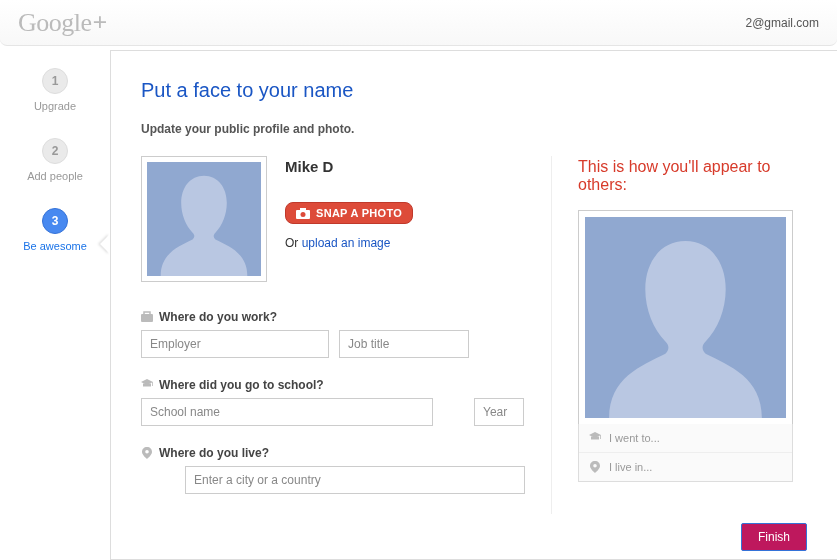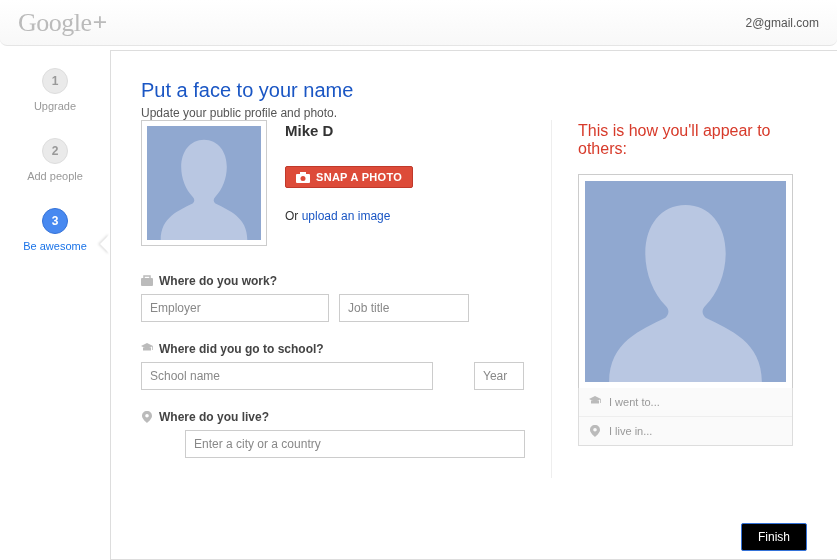--- a/index.html
+++ b/index.html
@@ -95,25 +95,27 @@
     border: 1px solid #ddd;
     border-right: none;
     margin-top: 4px;
     padding: 28px 30px 20px 30px;
     position: relative;
   }
   h1.title {
     font-size: 20px;
     color: #1a56c4;
     font-weight: normal;
-    margin-bottom: 4px;
+    margin-bottom: 20px;
   }
   .subtitle {
     font-size: 12px;
     color: #555;
+    margin-bottom: 20px;
+    font-weight: bold;
   }
   .columns {
     display: flex;
     gap: 26px;
   }
   .left-col {
     flex: 1.05;
     border-right: 1px solid #eee;
     padding-right: 26px;
   }
@@ -154,23 +156,23 @@
     display: inline-flex;
     align-items: center;
     gap: 6px;
     background: #dd4b39;
     color: #fff;
     border: 1px solid #c0392b;
     padding: 4px 10px;
     font-size: 11px;
     font-weight: bold;
     letter-spacing: 0.3px;
-    border-radius: 2px;
+    border-radius: 8px;
     cursor: pointer;
-    margin-bottom: 21px;
+    margin-bottom: 12px;
   }
   .snap-btn .cam {
     width: 14px;
     height: 11px;
   }
   .or-line { font-size: 12px; color: #333; }
   .or-line a { color: #1a56c4; text-decoration: none; cursor: pointer; }
   .field-group { margin-bottom: 20px; }
   .field-label {
     font-size: 12px;
@@ -215,21 +217,21 @@
     gap: 8px;
     padding: 8px 10px;
     font-size: 11px;
     color: #999;
   }
   .preview-item + .preview-item { border-top: 1px solid #eee; }
   .finish-btn {
     position: absolute;
     right: 30px;
     bottom: 8px;
-    background: #000000;
+    background: #be185d;
     color: #fff;
     border: 1px solid #3472d8;
     padding: 6px 16px;
     font-size: 12px;
     border-radius: 2px;
     cursor: pointer;
   }
 </style>
 </head>
 <body>

